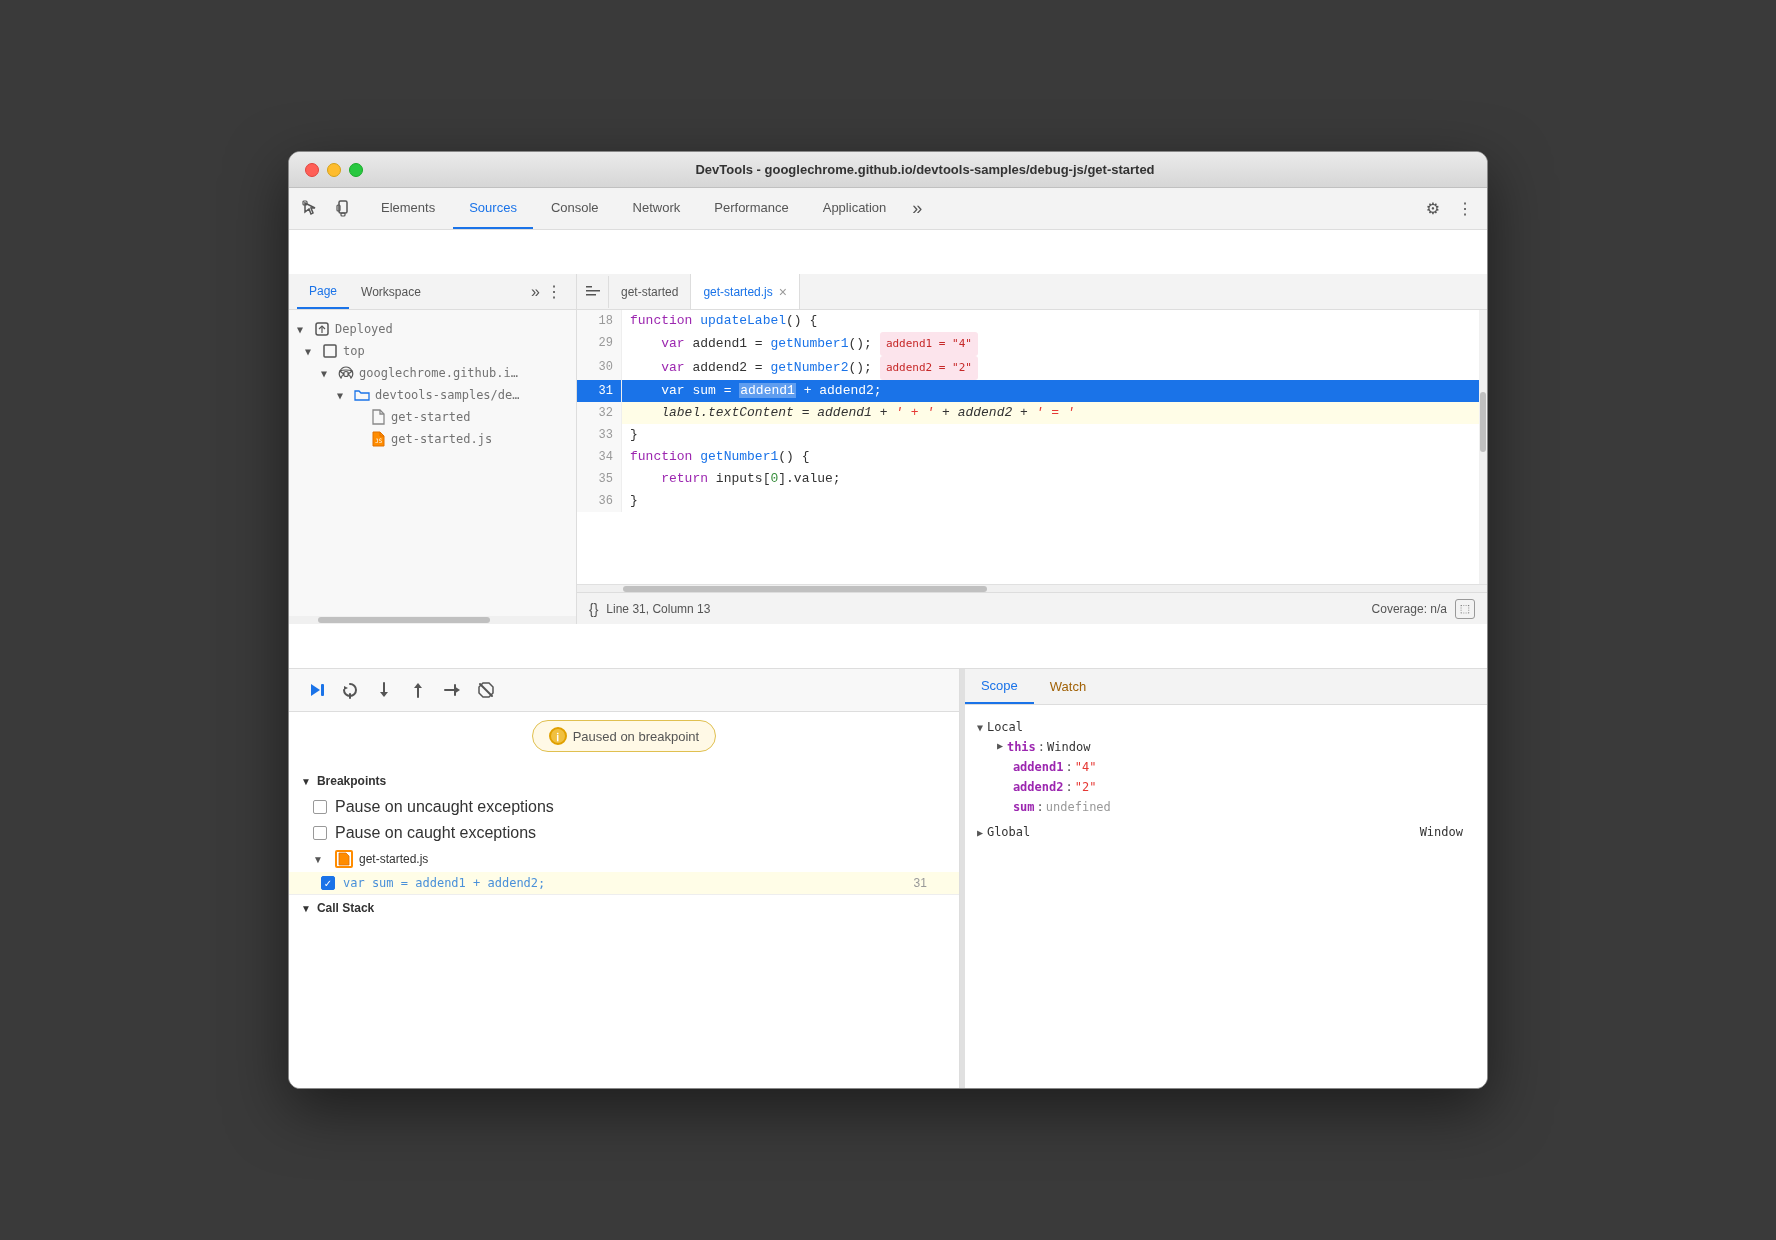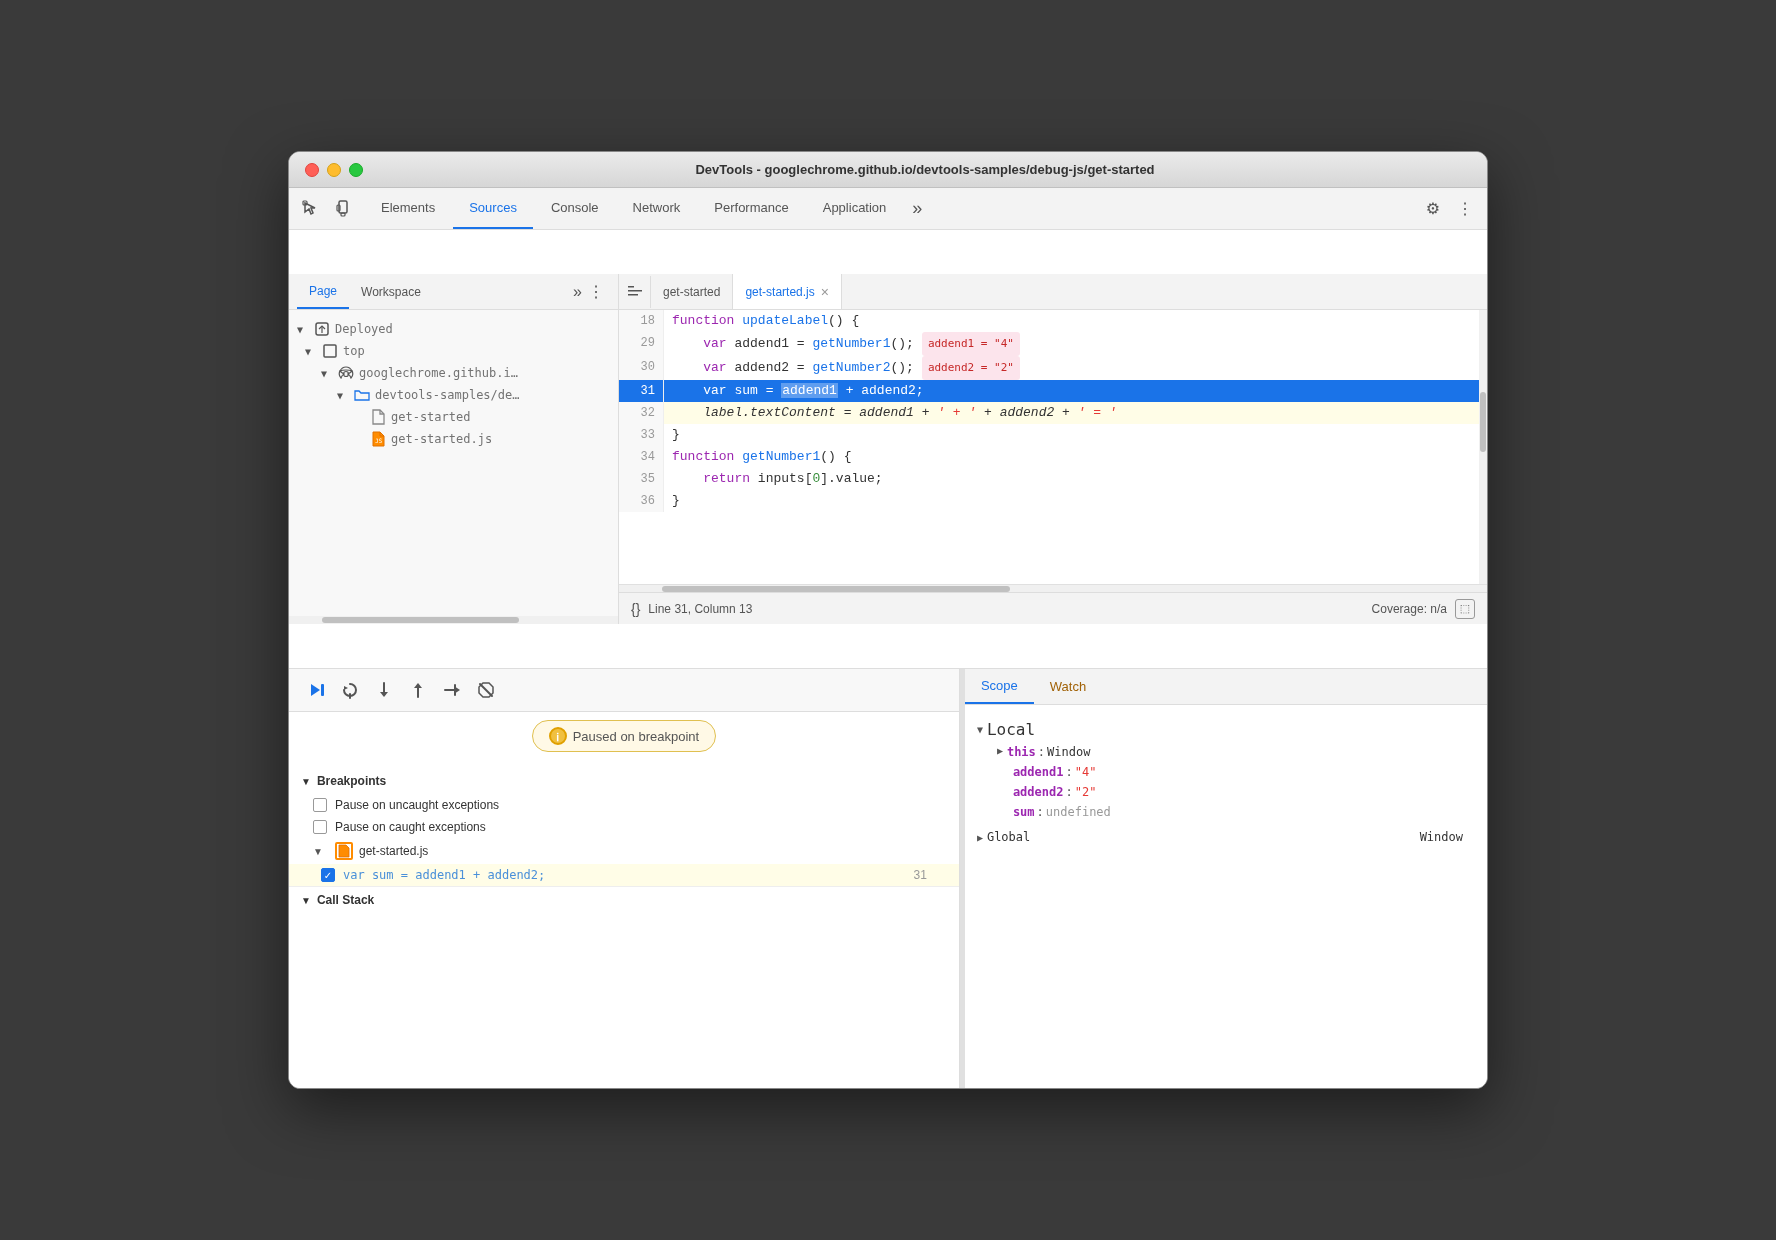--- a/index.html
+++ b/index.html
@@ -120,21 +120,21 @@
       gap: 4px;
     }
     
     .main-content {
       display: flex;
       flex: 1;
       overflow: hidden;
     }
     
     .sources-panel {
-      width: 330px;
+      width: 288px;
       background: #f8f8f8;
       border-right: 1px solid #ddd;
       display: flex;
       flex-direction: column;
       flex-shrink: 0;
     }
     .sources-sub-tabs {
       display: flex;
       align-items: center;
       border-bottom: 1px solid #ddd;
@@ -468,21 +468,21 @@
       cursor: pointer;
     }
     .section-arrow {
       margin-right: 6px;
       font-size: 10px;
     }
     .checkbox-item {
       display: flex;
       align-items: center;
       padding: 4px 24px;
-      font-size: 12px;
+      font-size: 16px;
       color: #333;
       gap: 8px;
     }
     .checkbox {
       width: 14px;
       height: 14px;
       border: 1px solid #999;
       border-radius: 2px;
       flex-shrink: 0;
       background: #fff;
@@ -592,21 +592,21 @@
       align-items: center;
       cursor: pointer;
       padding: 3px 0;
     }
     .scope-arrow {
       margin-right: 4px;
       font-size: 10px;
       color: #555;
     }
     .scope-section-label {
-      font-size: 16px;
+      font-size: 12px;
       color: #333;
       font-weight: 500;
     }
     .scope-item {
       padding: 3px 0 3px 20px;
       display: flex;
       align-items: flex-start;
     }
     .scope-key { color: #9c27b0; font-weight: 600; text-align: right; }
     .scope-colon { color: #555; margin: 0 2px; }

